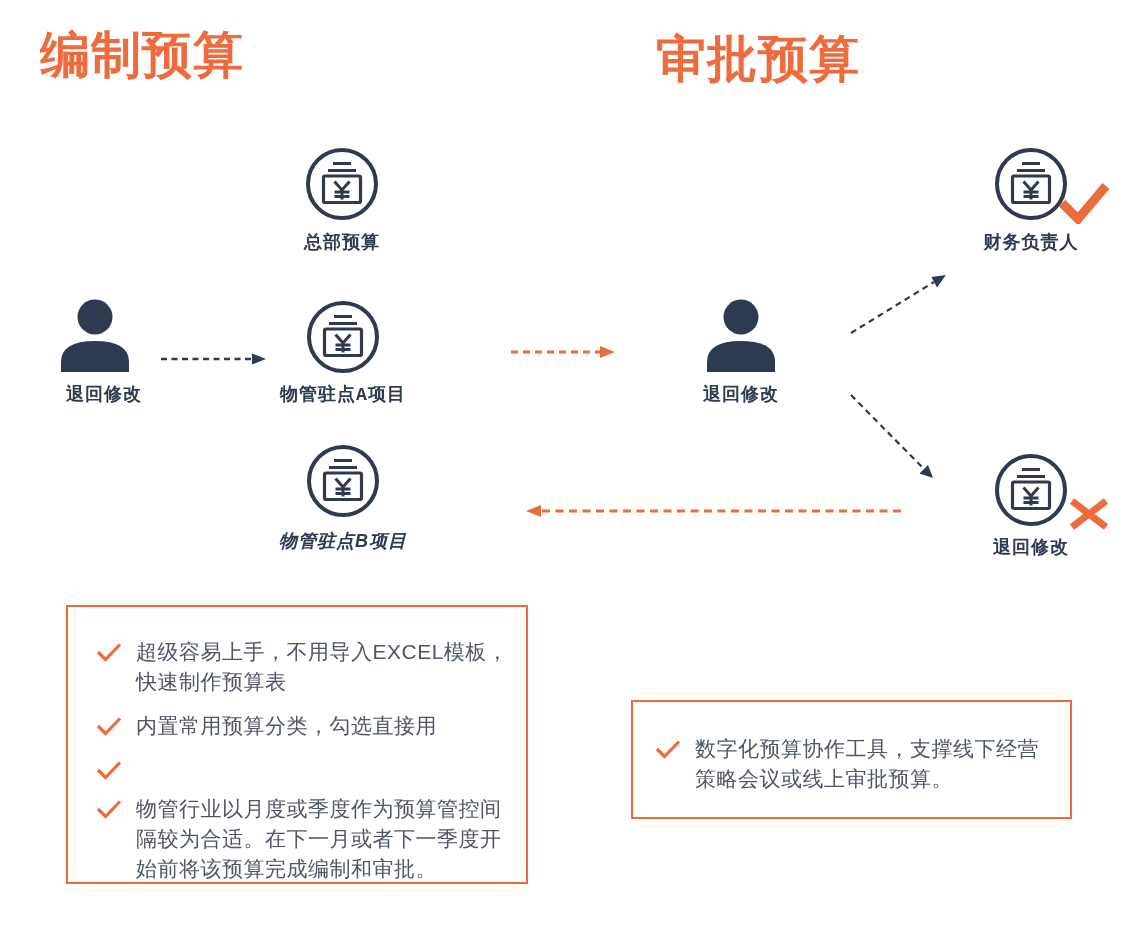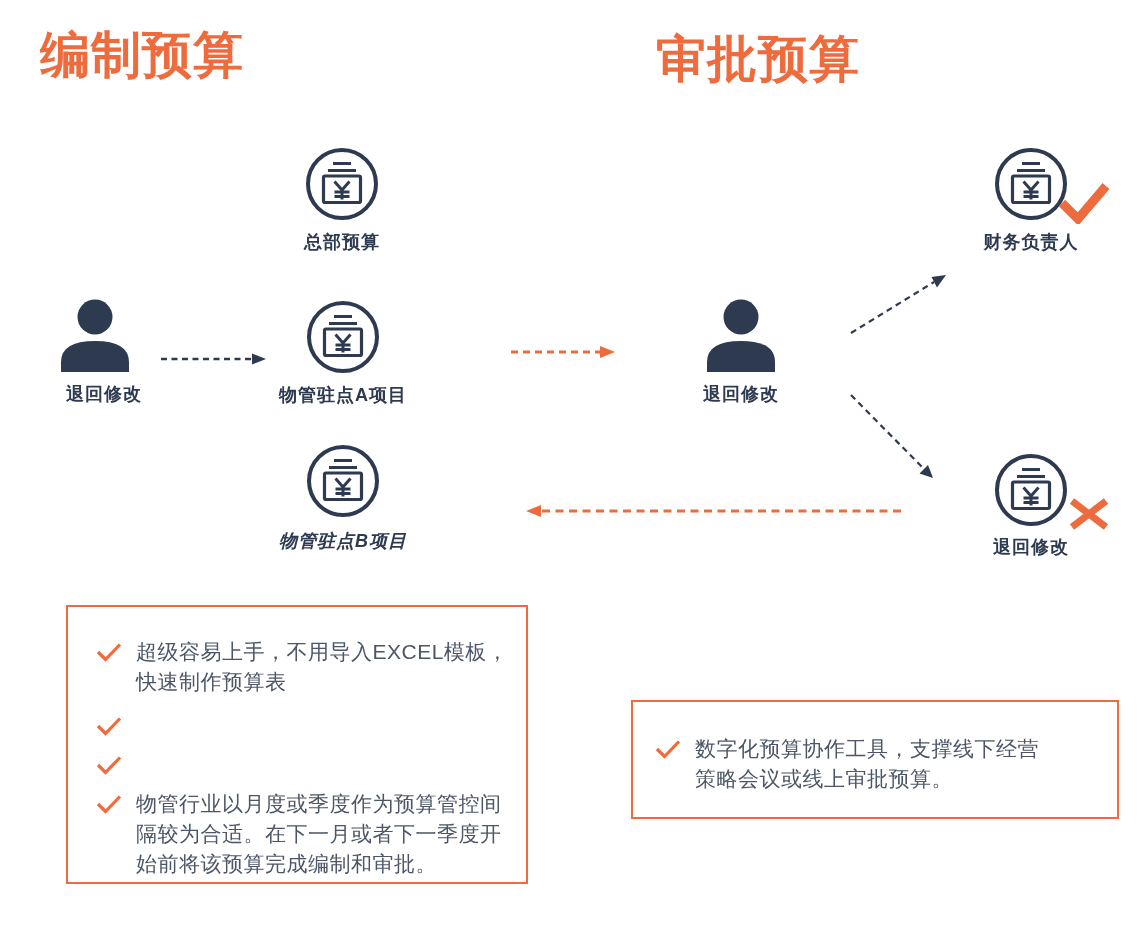--- a/index.html
+++ b/index.html
@@ -38,21 +38,21 @@
   .note-item{
     display:flex;align-items:flex-start;gap:14px;margin-bottom:14px;
   }
   .note-check{flex:0 0 26px;margin-top:5px;color:var(--orange);}
   .note-text{
     font-size:21px;line-height:30px;color:var(--note_text);
     letter-spacing:0.5px;
   }
   .notes-left{left:58px;top:605px;width:462px;height:279px;padding:30px 8px 16px 28px;}
   .notes-left .note-text{max-width:382px;}
-  .notes-right{left:623px;top:700px;width:488px;height:119px;padding:32px 0 0 22px;}
+  .notes-right{left:623px;top:700px;width:441px;height:119px;padding:32px 0 0 22px;}
   .notes-right .note-text{max-width:360px;}
   .arrow-layer{pointer-events:none;}
 </style>
 </head>
 <body>
 
 <div class="stage">
 
   <div class="abs section-title" style="left:32px;top:28px;">编制预算</div>
   <div class="abs section-title" style="left:648px;top:32px;">审批预算</div>
@@ -107,21 +107,21 @@
         <circle cx="38" cy="38" r="34" fill="#fff" stroke="currentColor" stroke-width="4"></circle>
         <line x1="29" y1="17.5" x2="47" y2="17.5" stroke="currentColor" stroke-width="3"></line>
         <line x1="24" y1="24.5" x2="52" y2="24.5" stroke="currentColor" stroke-width="3"></line>
         <rect x="19.5" y="30" width="37" height="26.5" rx="1.5" fill="#fff" stroke="currentColor" stroke-width="3.2"></rect>
         <path d="M30.5 35.5 L38 44 L45.5 35.5" fill="none" stroke="currentColor" stroke-width="3"></path>
         <line x1="38" y1="43" x2="38" y2="53.5" stroke="currentColor" stroke-width="3"></line>
         <line x1="30.5" y1="46" x2="45.5" y2="46" stroke="currentColor" stroke-width="3"></line>
         <line x1="30.5" y1="50.5" x2="45.5" y2="50.5" stroke="currentColor" stroke-width="3"></line>
       </svg>
     </div>
-  <div class="abs node-label" style="left:235px;top:381px;width:200px;">物管驻点A项目</div>
+  <div class="abs node-label" style="left:235px;top:381px;width:200px;font-family:Liberation Mono, monospace;">物管驻点A项目</div>
 
   <div class="abs node-icon" style="left:297px;top:443px;">
       <svg viewBox="0 0 76 76" width="76" height="76">
         <circle cx="38" cy="38" r="34" fill="#fff" stroke="currentColor" stroke-width="4"></circle>
         <line x1="29" y1="17.5" x2="47" y2="17.5" stroke="currentColor" stroke-width="3"></line>
         <line x1="24" y1="24.5" x2="52" y2="24.5" stroke="currentColor" stroke-width="3"></line>
         <rect x="19.5" y="30" width="37" height="26.5" rx="1.5" fill="#fff" stroke="currentColor" stroke-width="3.2"></rect>
         <path d="M30.5 35.5 L38 44 L45.5 35.5" fill="none" stroke="currentColor" stroke-width="3"></path>
         <line x1="38" y1="43" x2="38" y2="53.5" stroke="currentColor" stroke-width="3"></line>
         <line x1="30.5" y1="46" x2="45.5" y2="46" stroke="currentColor" stroke-width="3"></line>
@@ -185,20 +185,21 @@
             </svg>
           </span>
         <span class="note-text">超级容易上手，不用导入EXCEL模板，快速制作预算表</span>
       </li>
       <li class="note-item">
         <span class="note-check">
             <svg viewBox="0 0 26 20" width="26" height="20">
               <path d="M2 10 L9.5 17.5 L24 2.5" fill="none" stroke="currentColor" stroke-width="3.2"></path>
             </svg>
           </span>
+        <span class="note-text">内置常用预算分类，勾选直接用</span>
       </li>
       <li class="note-item">
         <span class="note-check">
             <svg viewBox="0 0 26 20" width="26" height="20">
               <path d="M2 10 L9.5 17.5 L24 2.5" fill="none" stroke="currentColor" stroke-width="3.2"></path>
             </svg>
           </span>
       </li>
       <li class="note-item">
         <span class="note-check">

